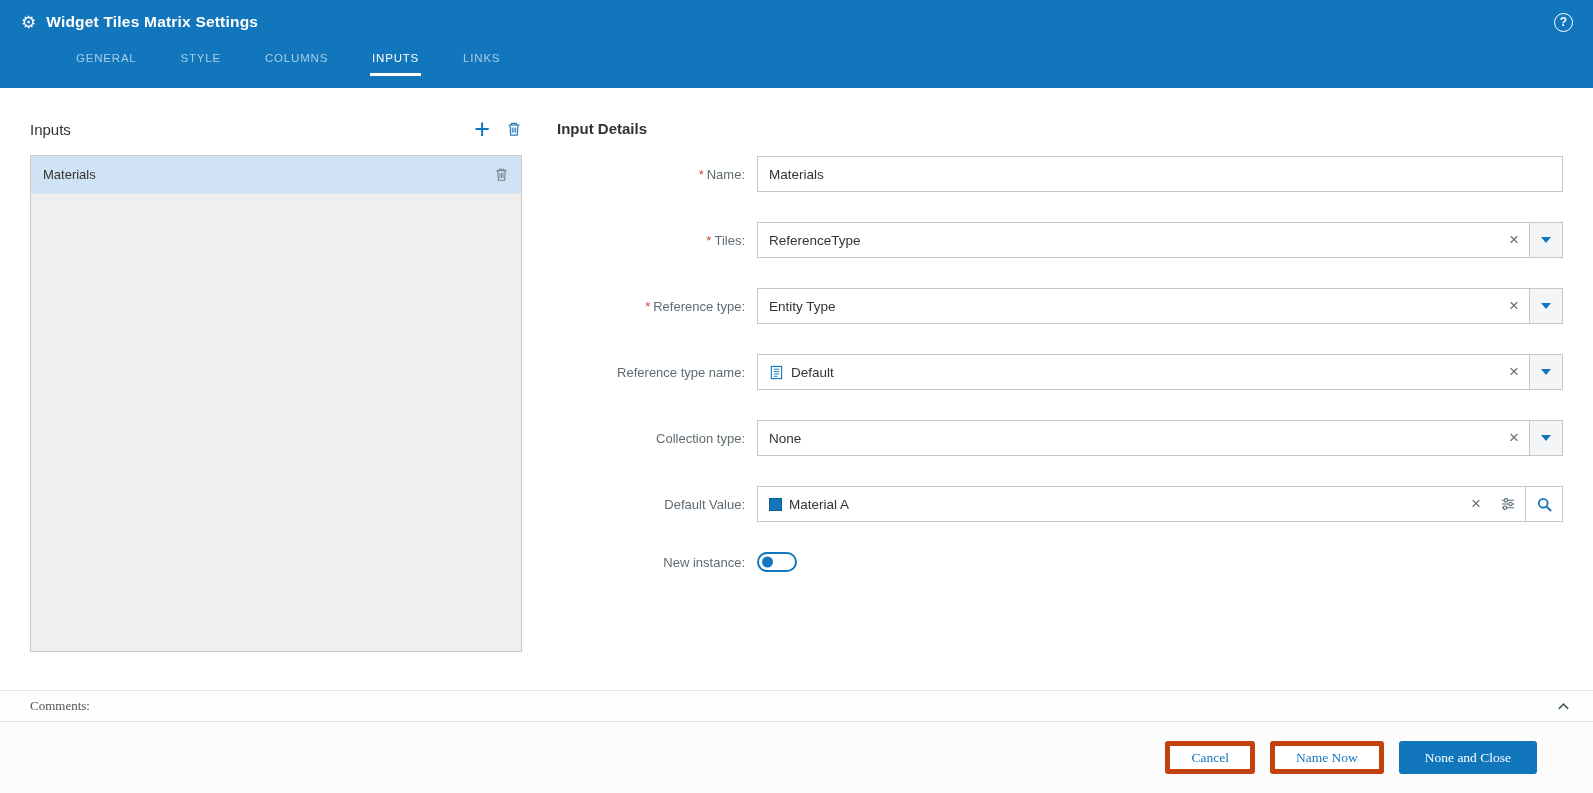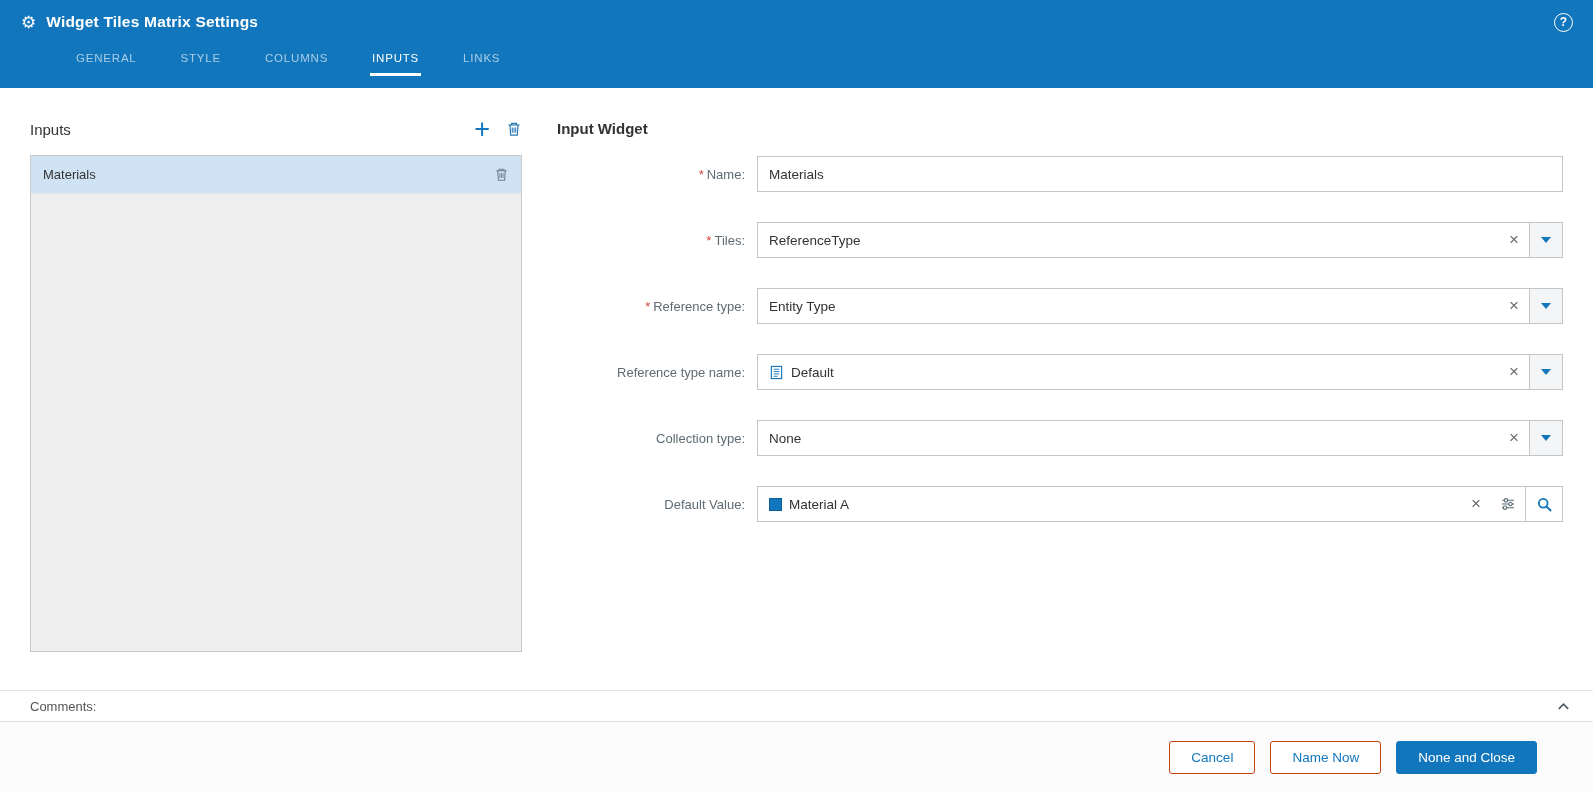--- a/index.html
+++ b/index.html
@@ -59,27 +59,27 @@
 
   .swatch { width:13px; height:13px; background:#1276bc; border:1px solid #0d5d96; flex:none; }
   .seg-btn { width:34px; height:100%; flex:none; display:flex; align-items:center; justify-content:center; cursor:pointer; color:#5a6b75; }
   .search-seg { border-left:1px solid #c6c6c6; color:#1276bc; width:37px; }
 
   .toggle { width:40px; height:20px; border:2px solid #1276bc; border-radius:11px; background:#fff; position:relative; cursor:pointer; flex:none; }
   .toggle .knob { position:absolute; left:3px; top:50%; transform:translateY(-50%); width:11px; height:11px; border-radius:50%; background:#1276bc; }
 
   
   .comments { flex:none; height:32px; border-top:1px solid #e2e2e2; border-bottom:1px solid #e2e2e2;
-              display:flex; align-items:center; padding:0 22px 0 30px; color:#555; font-size:13px; background:#fefefe; }
+              display:flex; align-items:center; padding:0 22px 0 30px; color:#555; font-size:13px; background:#fefefe;font-family:Liberation Serif, serif; }
   .collapse-btn { margin-left:auto; color:#4a5a64; display:flex; align-items:center; cursor:pointer; }
 
   .footer { flex:none; height:71px; display:flex; align-items:center; justify-content:flex-end; gap:15px;
             padding-right:56px; background:#fcfcfc; }
-  .btn { height:33px; padding:0 21px; font-size:13.5px; border-radius:3px; border:1px solid #c2410c; background:#fff;
-         color:#1276bc; font-family:Liberation Sans, sans-serif; cursor:pointer; }
+  .btn { height:33px; padding:0 21px; font-size:13.5px; border-radius:3px; border:5px solid #c2410c; background:#fff;
+         color:#1276bc; font-family:Liberation Serif, serif; cursor:pointer; }
   .btn.primary { background:#1276bc; border-color:#1276bc; color:#fff; }
 
   svg { display:block; }
 </style>
 </head>
 <body>
 
 <div class="app">
 
   <header class="titlebar">
@@ -123,21 +123,21 @@
               <path d="M5.5 4V2.4h5V4" stroke="currentColor" stroke-width="1.2" fill="none"></path>
               <path d="M4 4l.7 10.1h6.6L12 4" stroke="currentColor" stroke-width="1.2" fill="none"></path>
               <path d="M6.3 6.5v5.2M8 6.5v5.2M9.7 6.5v5.2" stroke="currentColor" stroke-width="1" fill="none"></path>
             </svg>
           </span>
         </div>
       </div>
     </section>
 
     <section class="details-panel">
-      <h2 class="details-title">Input Widget</h2>
+      <h2 class="details-title">Input Details</h2>
 
       <div class="form-row">
         <span class="form-label"><span class="required">*</span><span>Name:</span></span>
         <div class="field">
           <input class="text" type="text" value="Materials" style="">
         </div>
       </div>
 
 
       <div class="form-row">
@@ -208,20 +208,26 @@
           </span>
           <span class="seg-btn search-seg">
             <svg viewBox="0 0 16 16" width="17" height="17">
               <circle cx="6.8" cy="6.8" r="4.1" stroke="currentColor" stroke-width="1.7" fill="none"></circle>
               <path d="M10 10l4.2 4.2" stroke="currentColor" stroke-width="1.9"></path>
             </svg>
           </span>
         </div>
       </div>
 
+      <div class="form-row">
+        <span class="form-label">New instance:</span>
+        <span class="toggle">
+          <span class="knob"></span>
+        </span>
+      </div>
 
     </section>
   </main>
 
   <div class="comments">
     <span>Comments:</span>
     <span class="collapse-btn">
       <svg viewBox="0 0 16 16" width="15" height="15">
         <path d="M3 10.5l5-5 5 5" fill="none" stroke="currentColor" stroke-width="1.7"></path>
       </svg>

